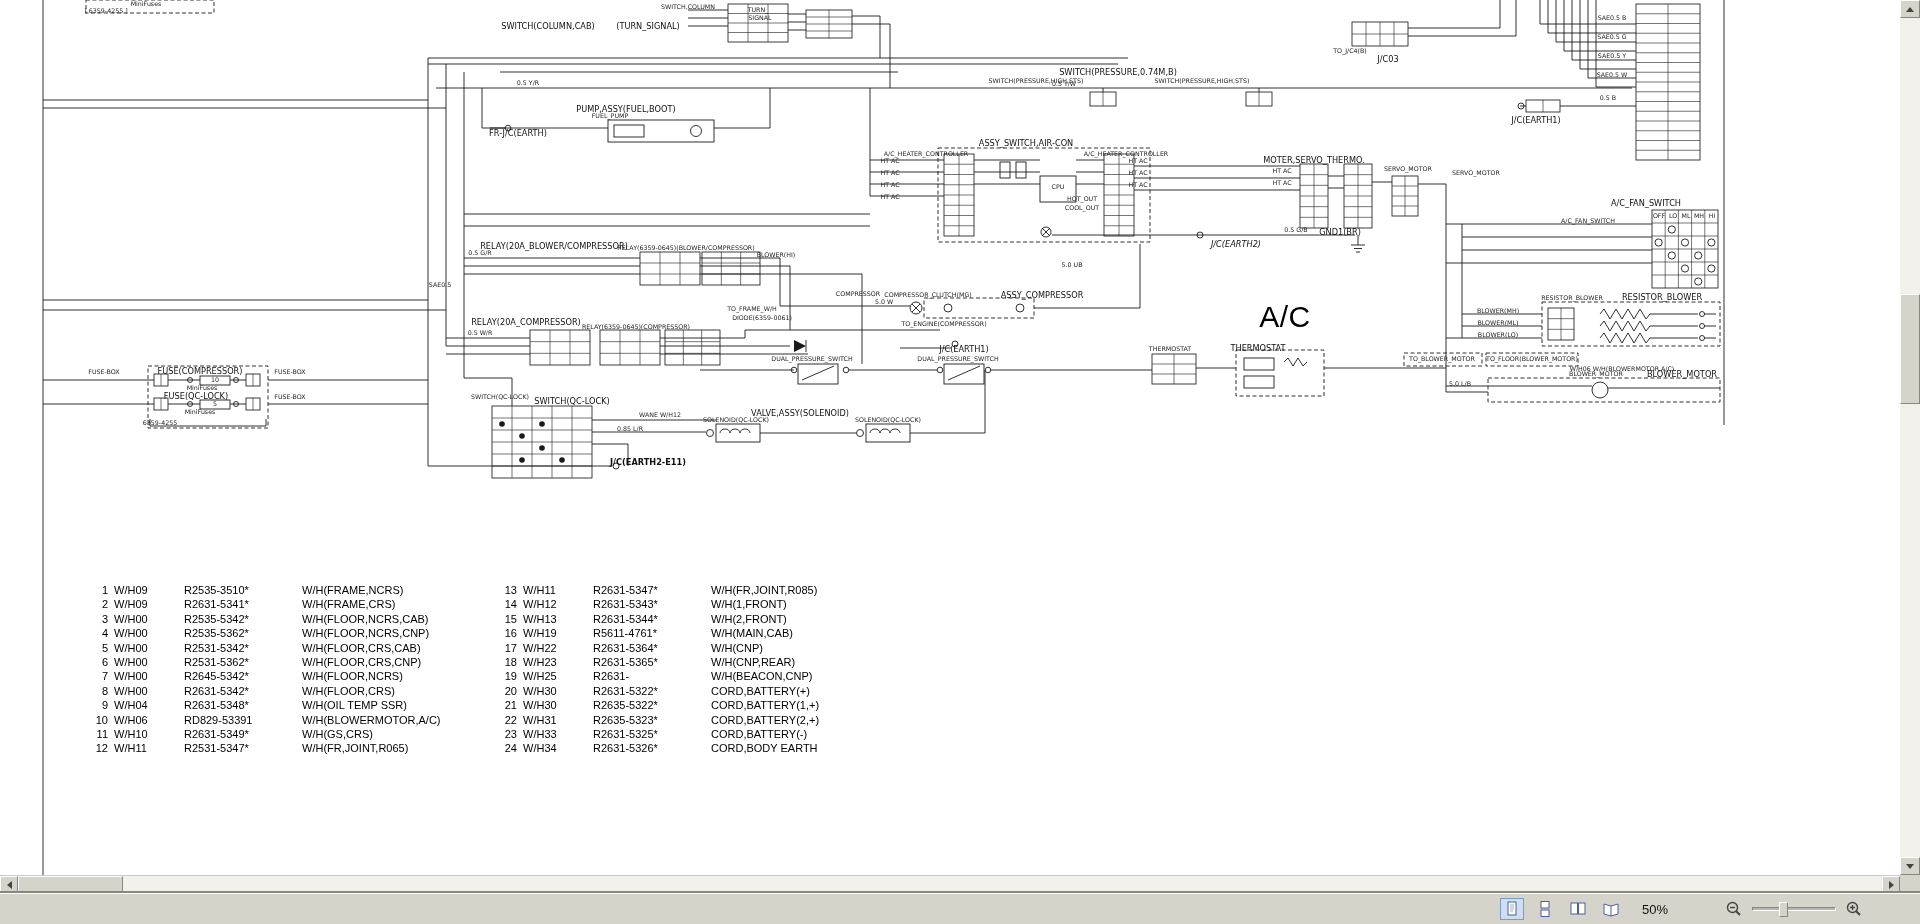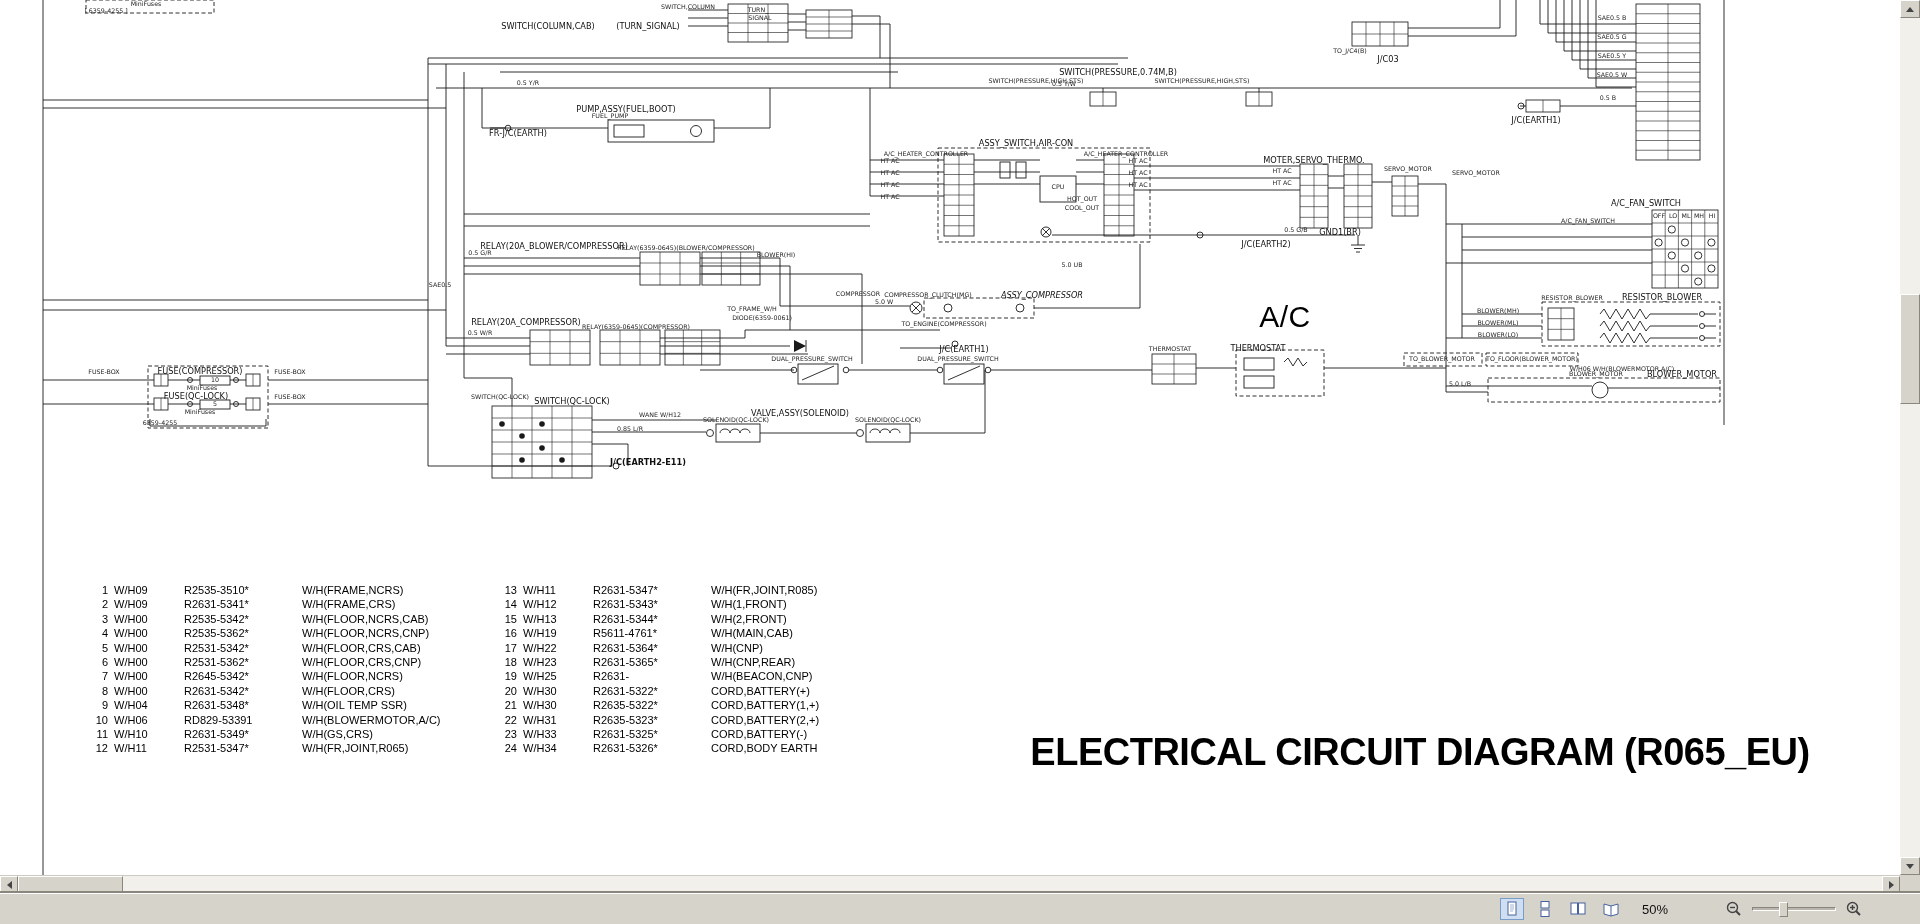--- a/index.html
+++ b/index.html
@@ -347,26 +347,26 @@
         <span class="dl t" style="left: 1138px; top: 170px;">HT AC</span>
         <span class="dl t" style="left: 1138px; top: 182px;">HT AC</span>
         <span class="dl t" style="left: 1282px; top: 168px;">HT AC</span>
         <span class="dl t" style="left: 1282px; top: 180px;">HT AC</span>
         <span class="dl t" style="left: 1058px; top: 184px;">CPU</span>
         <span class="dl t" style="left: 1082px; top: 196px;">HOT_OUT</span>
         <span class="dl t" style="left: 1082px; top: 205px;">COOL_OUT</span>
         <span class="dl s" style="left: 554px; top: 242px;">RELAY(20A_BLOWER/COMPRESSOR)</span>
         <span class="dl t" style="left: 686px; top: 245px;">RELAY(6359-0645)(BLOWER/COMPRESSOR)</span>
         <span class="dl t" style="left: 776px; top: 252px;">BLOWER(HI)</span>
-        <span class="dl s" style="left: 1266px; top: 240px;">J/C(EARTH2)</span>
+        <span class="dl s" style="left: 1236px; top: 240px; font-style: italic;">J/C(EARTH2)</span>
         <span class="dl s" style="left: 1340px; top: 228px;">GND1(BR)</span>
         <span class="dl t" style="left: 1072px; top: 262px;">5.0  UB</span>
         <span class="dl t" style="left: 858px; top: 291px;">COMPRESSOR</span>
         <span class="dl t" style="left: 928px; top: 292px;">COMPRESSOR_CLUTCH(MG)</span>
-        <span class="dl s" style="left: 1042px; top: 291px; font-style: italic;">ASSY_COMPRESSOR</span>
+        <span class="dl s" style="left: 1042px; top: 291px;">ASSY_COMPRESSOR</span>
         <span class="dl t" style="left: 752px; top: 306px;">TO_FRAME_W/H</span>
         <span class="dl t" style="left: 762px; top: 315px;">DIODE(6359-0061)</span>
         <span class="dl s" style="left: 526px; top: 318px;">RELAY(20A_COMPRESSOR)</span>
         <span class="dl t" style="left: 636px; top: 324px;">RELAY(6359-0645)(COMPRESSOR)</span>
         <span class="dl t" style="left: 944px; top: 321px;">TO_ENGINE(COMPRESSOR)</span>
         <span class="dl s" style="left: 964px; top: 345px;">J/C(EARTH1)</span>
         <span class="dl b" style="left: 1248px; top: 300px;">A/C</span>
         <span class="dl t" style="left: 1170px; top: 346px;">THERMOSTAT</span>
         <span class="dl s" style="left: 1258px; top: 344px;">THERMOSTAT</span>
         <span class="dl t" style="left: 812px; top: 356px;">DUAL_PRESSURE_SWITCH</span>
@@ -406,21 +406,20 @@
         <span class="dl t" style="left: 528px; top: 80px;">0.5  Y/R</span>
         <span class="dl t" style="left: 1064px; top: 81px;">0.5  Y/W</span>
         <span class="dl t" style="left: 884px; top: 299px;">5.0  W</span>
         <span class="dl t" style="left: 1296px; top: 227px;">0.5  G/B</span>
         <span class="dl t" style="left: 1608px; top: 95px;">0.5  B</span>
         <span class="dl t" style="left: 1612px; top: 15px;">SAE0.5  B</span>
         <span class="dl t" style="left: 1612px; top: 34px;">SAE0.5  G</span>
         <span class="dl t" style="left: 1612px; top: 53px;">SAE0.5  Y</span>
         <span class="dl t" style="left: 1612px; top: 72px;">SAE0.5  W</span>
       </div>
-    <div id="page-title">ELECTRICAL CIRCUIT DIAGRAM (R065_EU)</div>
 
     <div id="parts-left" class="parts-table">
         <div class="prow">
           <span class="c-no">1</span>
           <span class="c-code">W/H09</span>
           <span class="c-part">R2535-3510*</span>
           <span class="c-desc">W/H(FRAME,NCRS)</span>
         </div>
         <div class="prow">
           <span class="c-no">2</span>

